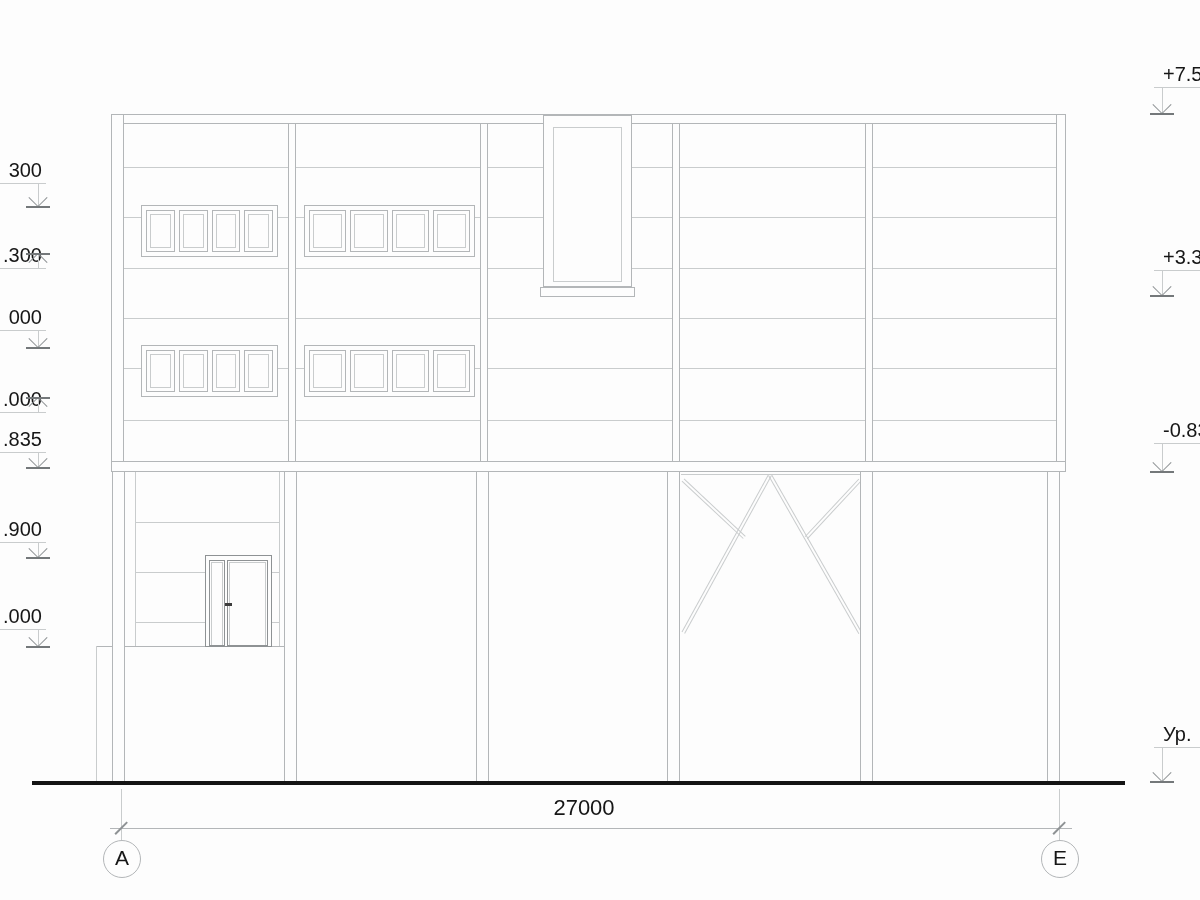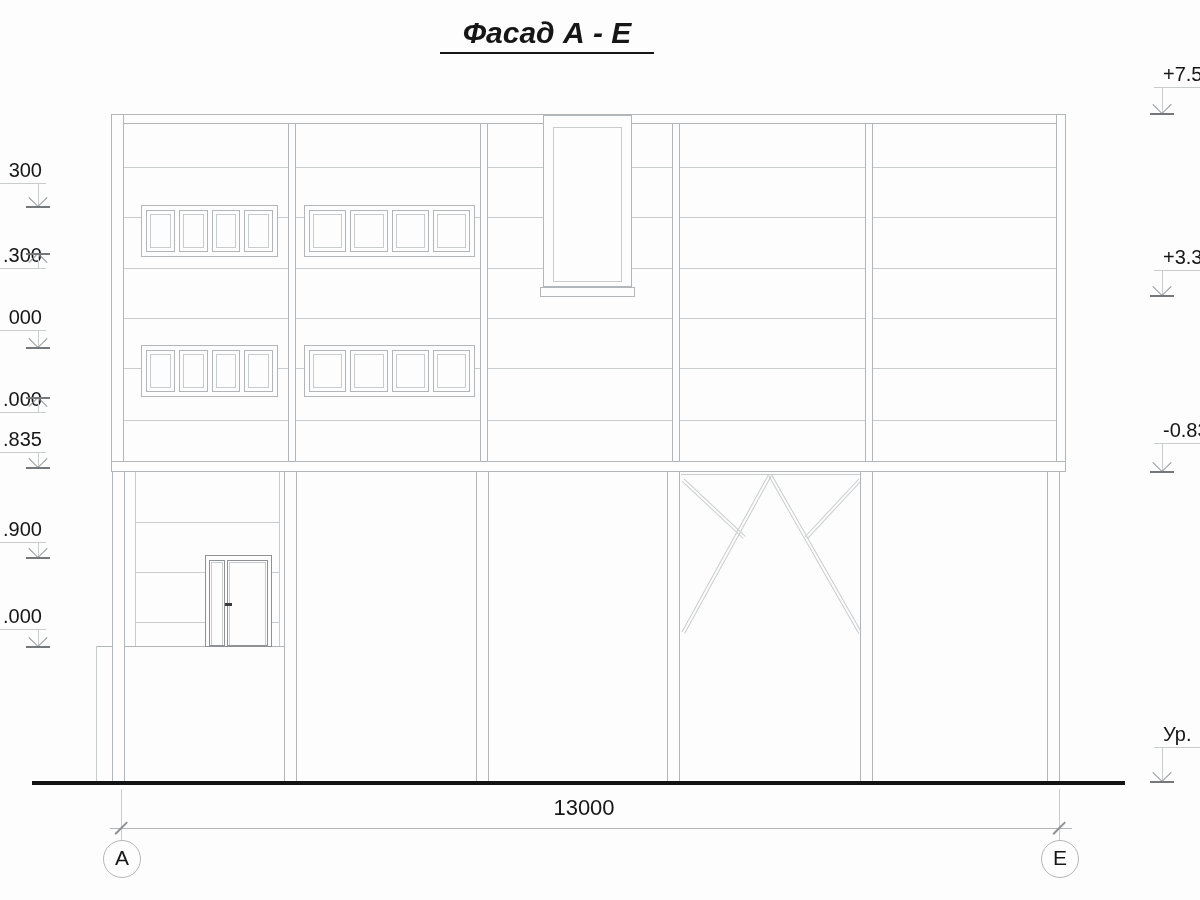--- a/index.html
+++ b/index.html
@@ -36,21 +36,20 @@
           text-align:center;line-height:34px;font-size:21px;background:#fdfdfd;}
   #title{position:absolute;left:440px;top:16px;width:214px;text-align:center;
          font-size:30px;font-style:italic;font-weight:bold;padding-bottom:2px;border-bottom:2px solid var(--ink);}
   #dimlabel{position:absolute;left:484px;top:795px;width:200px;text-align:center;font-size:22px;}
 </style>
 </head>
 <body>
 
 <div id="canvas">
 
-  <div id="title">Фасад А - Е</div>
 
   <div class="abs" style="left:111px;top:114px;width:955px;height:358px;">
 
     <div class="hl" style="left:13px;top:53px;width:932px;"></div>
     <div class="hl" style="left:13px;top:103px;width:932px;"></div>
     <div class="hl" style="left:13px;top:154px;width:932px;"></div>
     <div class="hl" style="left:13px;top:204px;width:932px;"></div>
     <div class="hl" style="left:13px;top:254px;width:932px;"></div>
     <div class="hl" style="left:13px;top:306px;width:932px;"></div>
 
@@ -160,21 +159,21 @@
   <div class="col" style="left:860px;top:472px;width:13px;height:310px;"></div>
   <div class="col" style="left:1047px;top:472px;width:13px;height:310px;"></div>
 
   <div class="abs" style="left:32px;top:781px;width:1093px;height:4px;background:var(--ground);"></div>
 
   <div class="vl" style="left:121px;top:789px;height:57px;"></div>
   <div class="vl" style="left:1059px;top:789px;height:57px;"></div>
   <div class="hl2" style="left:110px;top:828px;width:962px;"></div>
   <div class="tick" style="left:121px;top:828px;"></div>
   <div class="tick" style="left:1059px;top:828px;"></div>
-  <div id="dimlabel">13000</div>
+  <div id="dimlabel">27000</div>
   <div class="bubble" style="left:103px;top:840px;"><span>А</span></div>
   <div class="bubble" style="left:1041px;top:840px;"><span>Е</span></div>
 
   <div class="abs" style="left:0;top:0;">
     <div class="elv left" style="top:160px;">300</div>
     <div class="ldr" style="left:0;top:183px;width:46px;"></div>
     <div class="stm" style="left:38px;top:183px;height:23px;"></div>
     <div class="stk" style="left:38px;top:206px;transform:rotate(-45deg);"></div>
     <div class="stk" style="left:38px;top:206px;transform:rotate(-135deg);"></div>
     <div class="bse" style="left:26px;top:206px;"></div>

